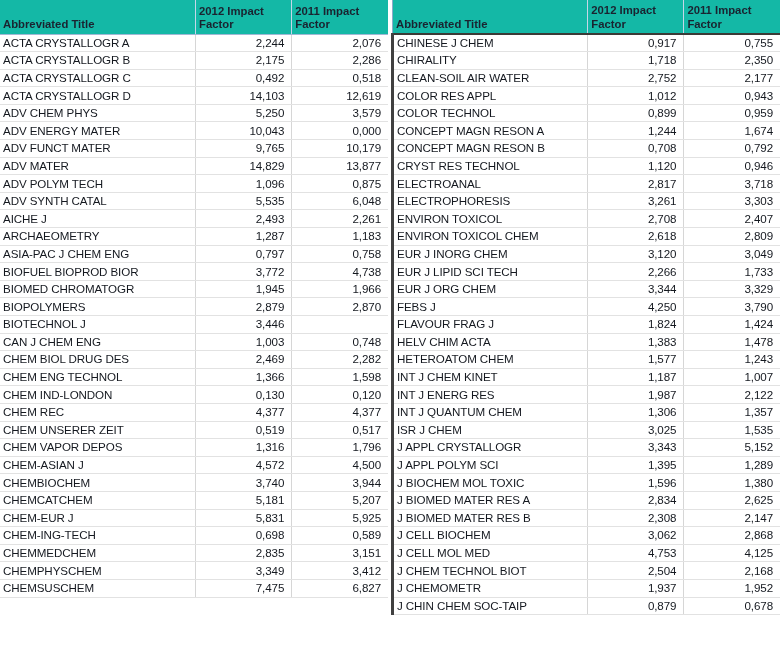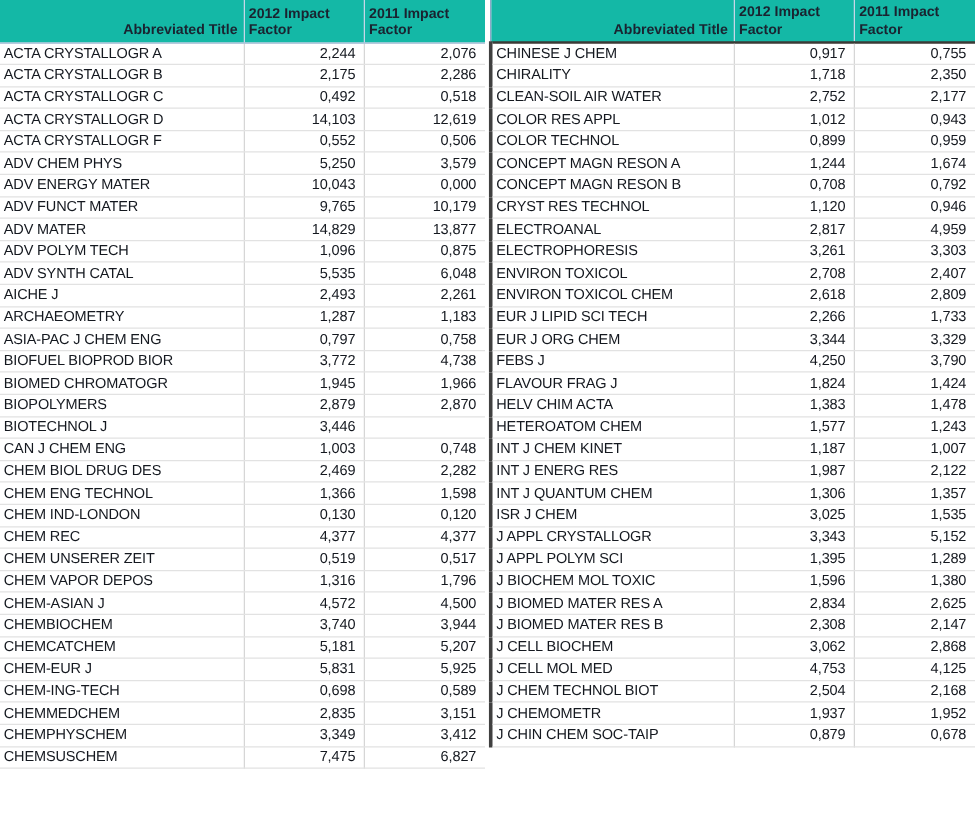--- a/index.html
+++ b/index.html
@@ -47,21 +47,21 @@
     font-weight: bold;
     font-size: 11.3px;
     height: 34px;
     padding: 0 5px 2px 3px;
     vertical-align: bottom;
     white-space: pre-line;
     line-height: 13.5px;
     box-sizing: border-box;
     border-right: 1px solid #c6d6e8;
   }
-  thead th.th-title { text-align: right; }
+  thead th.th-title { text-align: left; }
   thead th.th-if    { text-align: left; }
   thead th:last-child { border-right: none; }
 
   .pane-left  thead th { border-bottom: 1px solid #9fb8d4; }
   .pane-right thead th { border-bottom: 2px solid #3b3a36; }
   .pane-right thead th.th-title { border-left: 1px solid #8ea9c8; }
 
   tbody td {
     height: 17.6px;
     padding: 0 6px 0 3px;
@@ -122,25 +122,20 @@
             <td class="td-title">ACTA CRYSTALLOGR C</td>
             <td class="td-if">0,492</td>
             <td class="td-if">0,518</td>
           </tr>
           <tr>
             <td class="td-title">ACTA CRYSTALLOGR D</td>
             <td class="td-if">14,103</td>
             <td class="td-if">12,619</td>
           </tr>
           <tr>
-            <td class="td-title">ACTA CRYSTALLOGR F</td>
-            <td class="td-if">0,552</td>
-            <td class="td-if">0,506</td>
-          </tr>
-          <tr>
             <td class="td-title">ADV CHEM PHYS</td>
             <td class="td-if">5,250</td>
             <td class="td-if">3,579</td>
           </tr>
           <tr>
             <td class="td-title">ADV ENERGY MATER</td>
             <td class="td-if">10,043</td>
             <td class="td-if">0,000</td>
           </tr>
           <tr>
@@ -332,38 +327,43 @@
             <td class="td-if">0,792</td>
           </tr>
           <tr>
             <td class="td-title">CRYST RES TECHNOL</td>
             <td class="td-if">1,120</td>
             <td class="td-if">0,946</td>
           </tr>
           <tr>
             <td class="td-title">ELECTROANAL</td>
             <td class="td-if">2,817</td>
-            <td class="td-if">4,959</td>
+            <td class="td-if">3,718</td>
           </tr>
           <tr>
             <td class="td-title">ELECTROPHORESIS</td>
             <td class="td-if">3,261</td>
             <td class="td-if">3,303</td>
           </tr>
           <tr>
             <td class="td-title">ENVIRON TOXICOL</td>
             <td class="td-if">2,708</td>
             <td class="td-if">2,407</td>
           </tr>
           <tr>
             <td class="td-title">ENVIRON TOXICOL CHEM</td>
             <td class="td-if">2,618</td>
             <td class="td-if">2,809</td>
           </tr>
           <tr>
+            <td class="td-title">EUR J INORG CHEM</td>
+            <td class="td-if">3,120</td>
+            <td class="td-if">3,049</td>
+          </tr>
+          <tr>
             <td class="td-title">EUR J LIPID SCI TECH</td>
             <td class="td-if">2,266</td>
             <td class="td-if">1,733</td>
           </tr>
           <tr>
             <td class="td-title">EUR J ORG CHEM</td>
             <td class="td-if">3,344</td>
             <td class="td-if">3,329</td>
           </tr>
           <tr>

